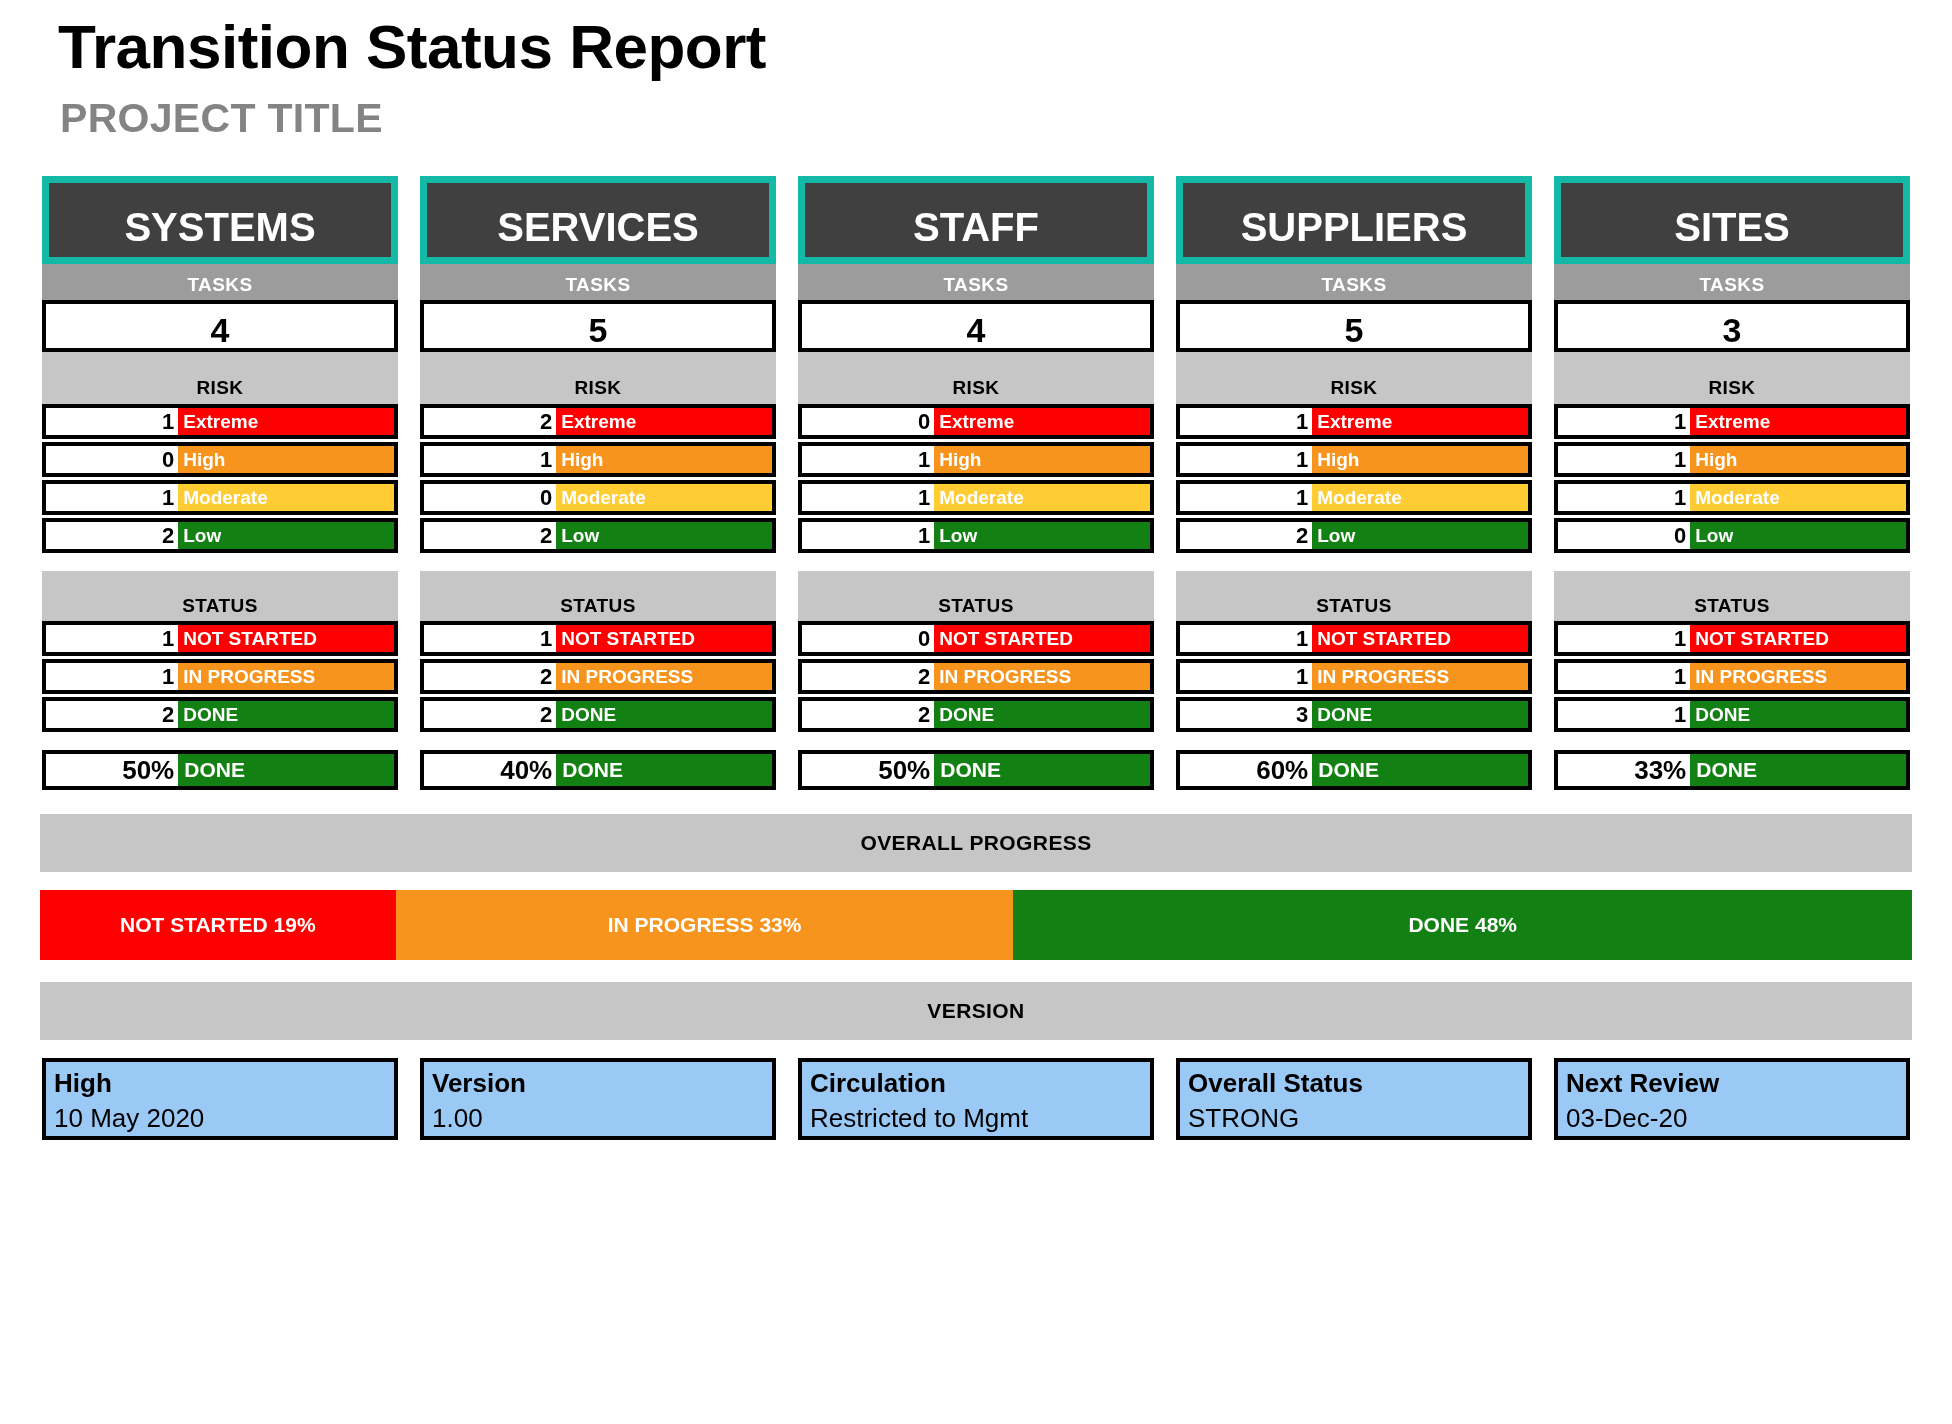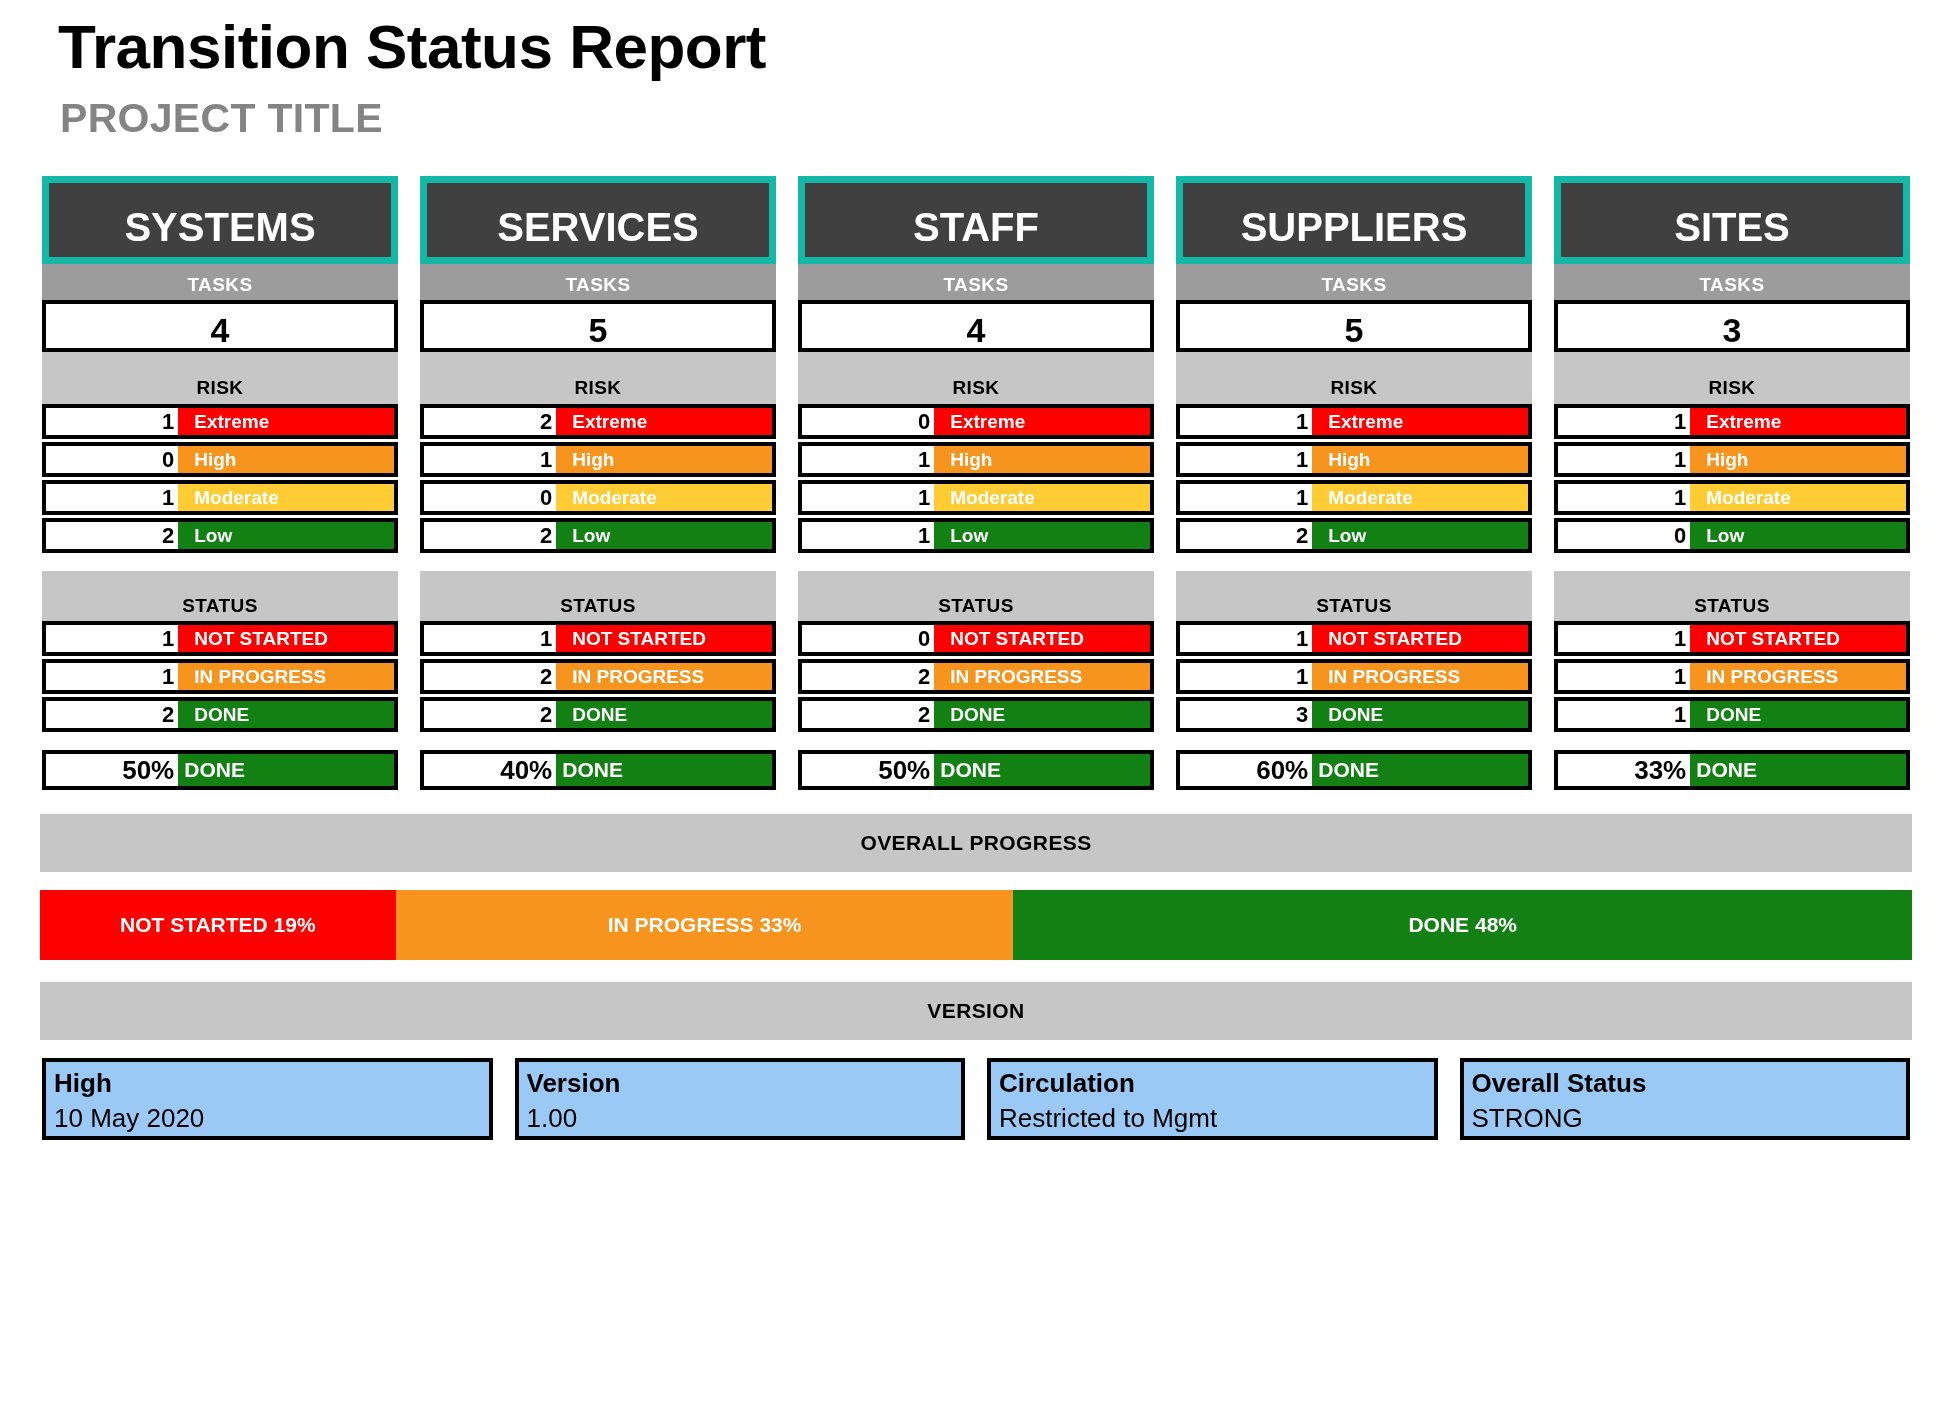--- a/index.html
+++ b/index.html
@@ -122,21 +122,21 @@
     line-height: 27px;
     box-sizing: border-box;
     overflow: hidden;
   }
   .kv-label {
     flex: 1 1 auto;
     color: #ffffff;
     font-size: 19px;
     font-weight: bold;
     line-height: 27px;
-    padding-left: 16px;
+    padding-left: 5px;
     box-sizing: border-box;
     white-space: nowrap;
     overflow: hidden;
   }
 
   .pct-row {
     display: flex;
     border: 4px solid #000000;
     box-sizing: border-box;
     height: 40px;
@@ -471,15 +471,19 @@
         <div class="footer-value">1.00</div>
       </div>
       <div class="footer-box">
         <div class="footer-label">Circulation</div>
         <div class="footer-value">Restricted to Mgmt</div>
       </div>
       <div class="footer-box">
         <div class="footer-label">Overall Status</div>
         <div class="footer-value">STRONG</div>
       </div>
+      <div class="footer-box">
+        <div class="footer-label">Next Review</div>
+        <div class="footer-value">03-Dec-20</div>
+      </div>
     </div>
 
 </div>
 
 </body></html>

